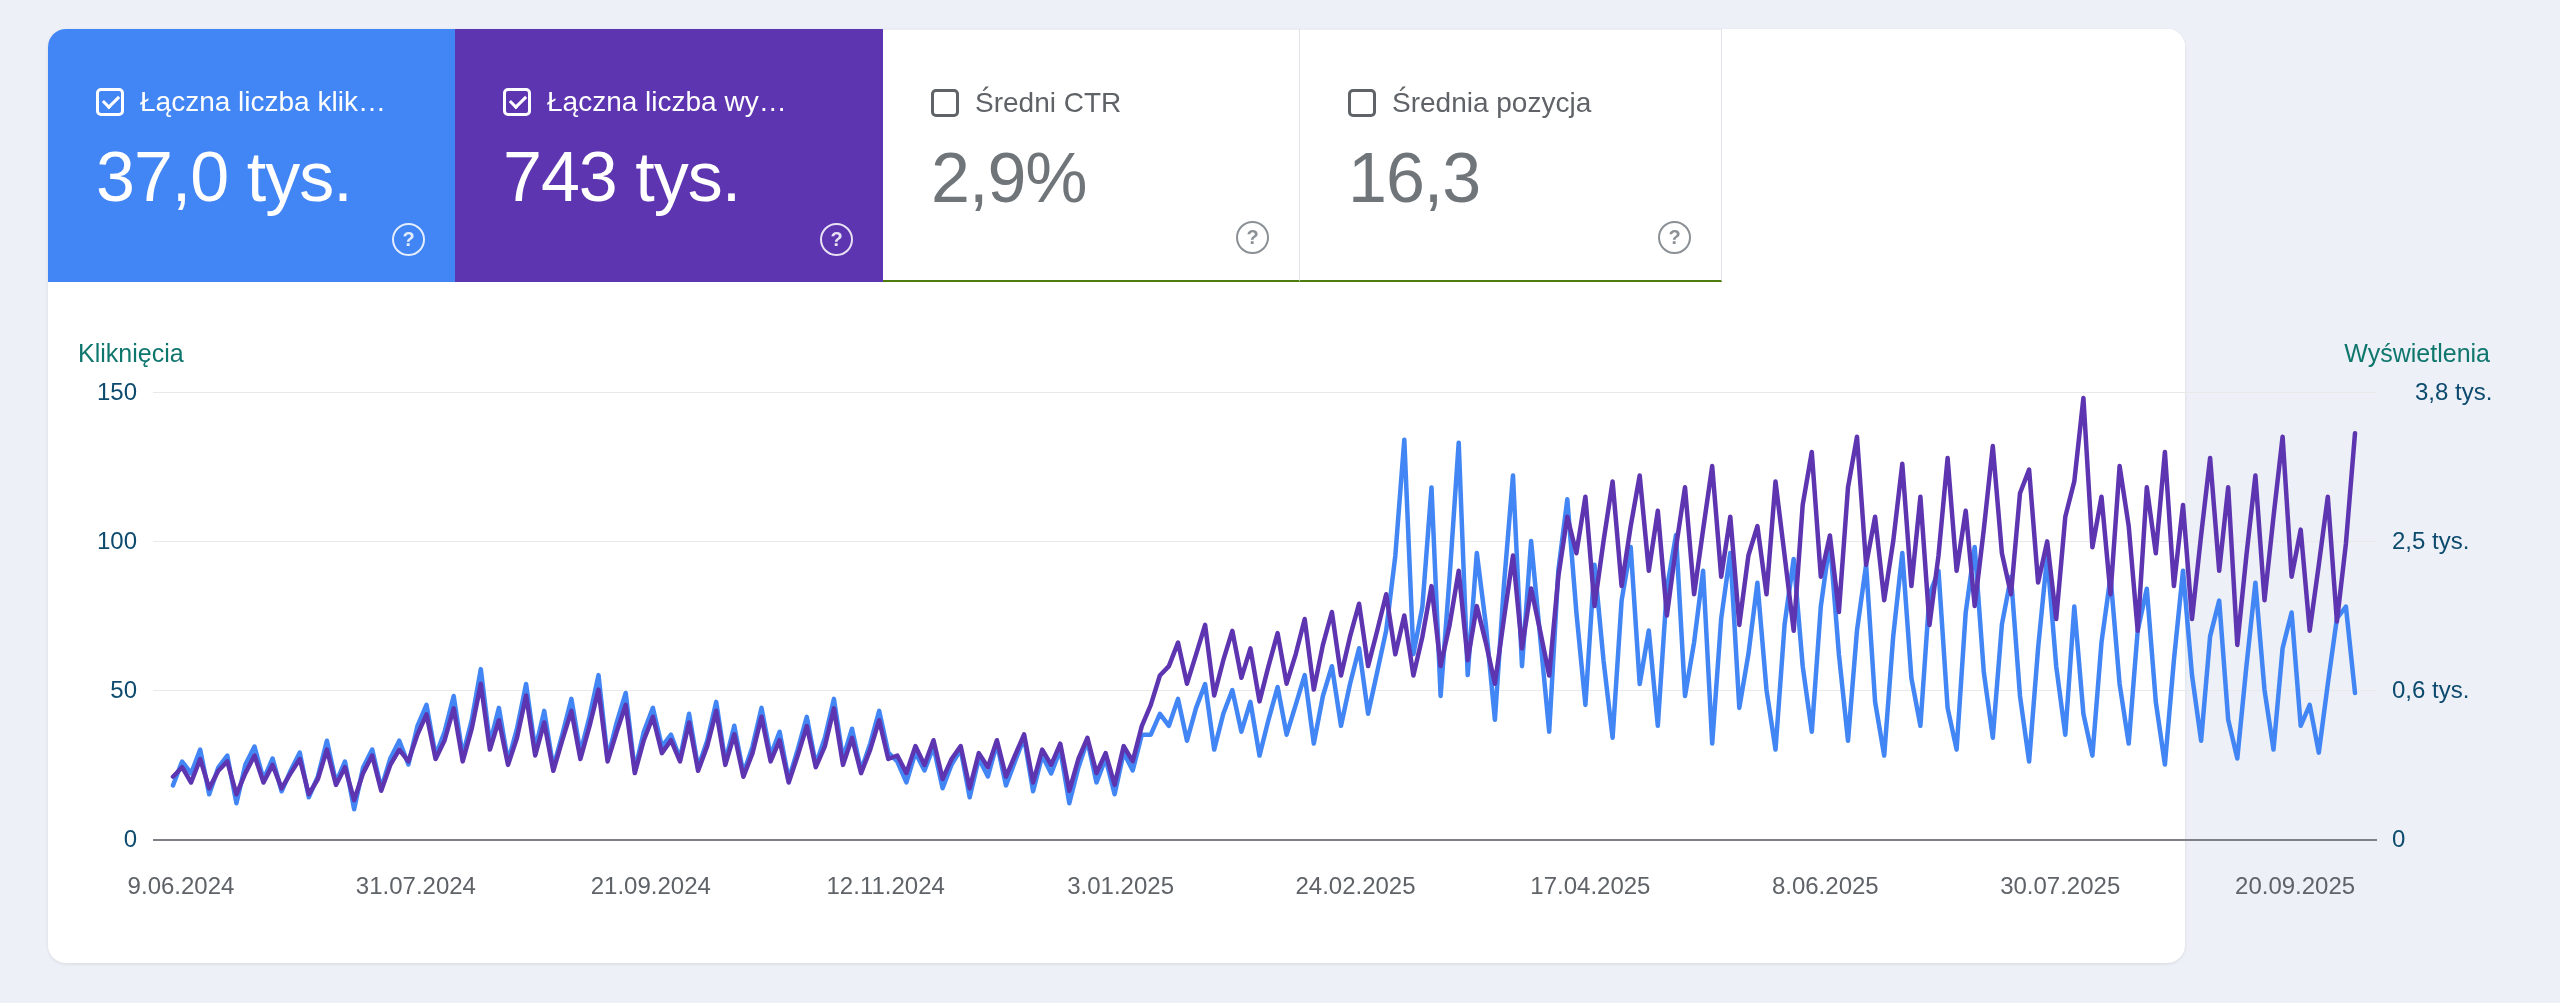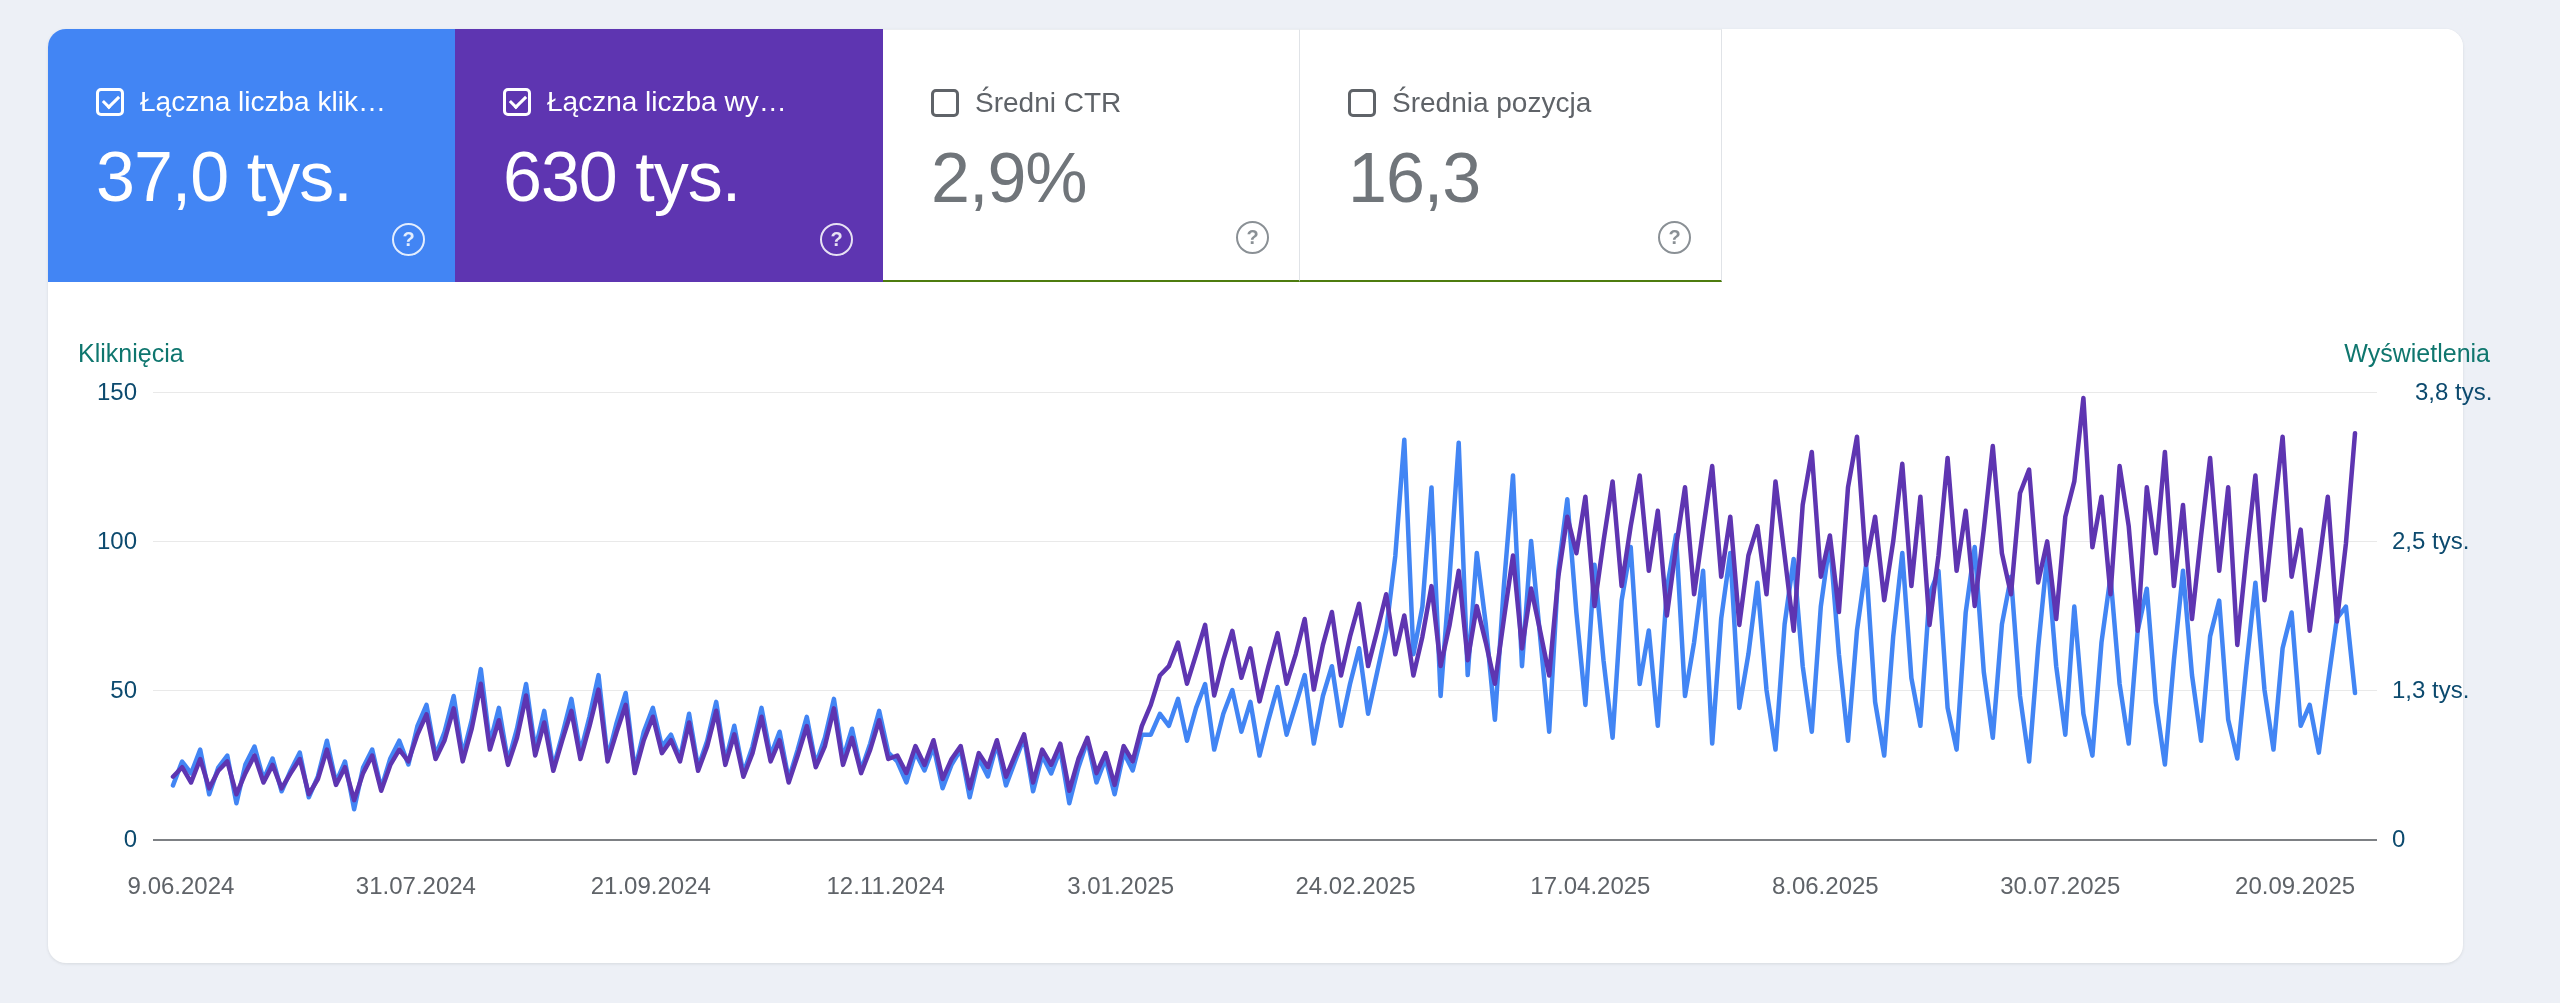--- a/index.html
+++ b/index.html
@@ -4,21 +4,21 @@
 <style>
   html,body{margin:0;padding:0;}
   body{
     width:2560px;height:1003px;
     background:#edf0f6;
     font-family:"Liberation Sans", sans-serif;
     overflow:hidden;
     position:relative;
   }
   .sheet{
-    position:absolute;left:48px;top:29px;width:2415px;height:934px;
+    position:absolute;left:48px;top:29px;width:2137px;height:934px;
     background:#ffffff;border-radius:18px;
     box-shadow:0 1px 3px rgba(60,64,67,.12);
   }
   
   .cards-row{
     position:absolute;left:0;top:0;height:253px;width:100%;
     display:flex;border-top-left-radius:18px;border-top-right-radius:18px;overflow:hidden;
   }
   .card{
     position:relative;height:253px;box-sizing:border-box;
@@ -87,21 +87,21 @@
       </div>
       <div class="card-value">37,0 tys.</div>
       <span class="help"></span>
     </div>
 
     <div class="card card--purple">
       <div class="card-head">
         <span class="cb checked"></span>
         <span class="card-label">Łączna liczba wy…</span>
       </div>
-      <div class="card-value">630 tys.</div>
+      <div class="card-value">743 tys.</div>
       <span class="help"></span>
     </div>
 
     <div class="card card--plain">
       <div class="card-head">
         <span class="cb"></span>
         <span class="card-label">Średni CTR</span>
       </div>
       <div class="card-value">2,9%</div>
       <span class="help"></span>
@@ -123,21 +123,21 @@
     <div class="axis-title axis-title--left">Kliknięcia</div>
     <div class="axis-title axis-title--right">Wyświetlenia</div>
   <div class="grid" style="top: 363px;"></div>
       <div class="tick tick-left" style="top: 349px;">150</div>
       <div class="tick tick-right" style="top: 349px; margin-left: 23px;">3,8 tys.</div>
       <div class="grid" style="top: 512px;"></div>
       <div class="tick tick-left" style="top: 498px;">100</div>
       <div class="tick tick-right" style="top: 498px;">2,5 tys.</div>
       <div class="grid" style="top: 661px;"></div>
       <div class="tick tick-left" style="top: 647px;">50</div>
-      <div class="tick tick-right" style="top: 647px;">1,3 tys.</div>
+      <div class="tick tick-right" style="top: 647px;">0,6 tys.</div>
       <div class="grid axis" style="top: 810px;"></div>
       <div class="tick tick-left" style="top: 796px;">0</div>
       <div class="tick tick-right" style="top: 796px;">0</div>
       <div class="date-label" style="left: 133px;">9.06.2024</div>
       <div class="date-label" style="left: 367.9px;">31.07.2024</div>
       <div class="date-label" style="left: 602.8px;">21.09.2024</div>
       <div class="date-label" style="left: 837.7px;">12.11.2024</div>
       <div class="date-label" style="left: 1072.6px;">3.01.2025</div>
       <div class="date-label" style="left: 1307.5px;">24.02.2025</div>
       <div class="date-label" style="left: 1542.4px;">17.04.2025</div>

